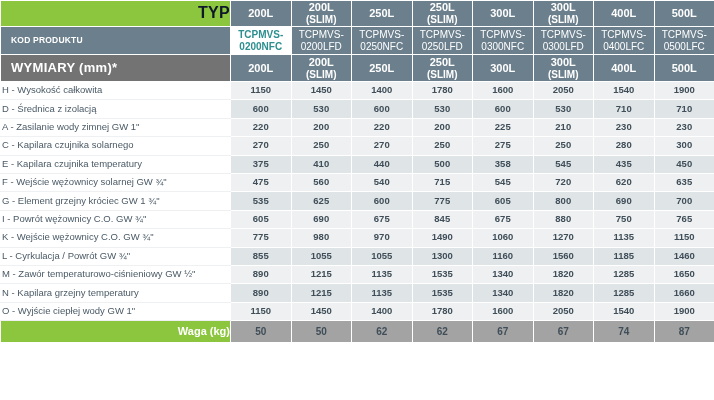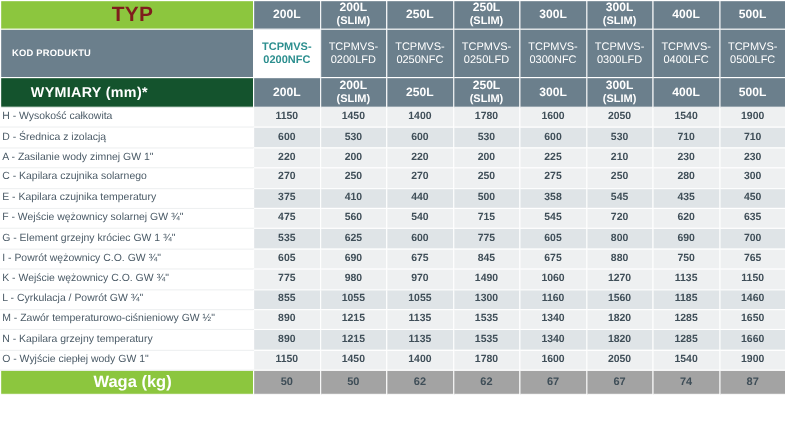--- a/index.html
+++ b/index.html
@@ -29,67 +29,67 @@
     color: #ffffff;
     text-align: center;
     vertical-align: middle;
     border: 1px solid #ffffff;
     line-height: 1.15;
   }
 
   
   tr.hdr-title td.label-cell {
     background: #8cc63e;
-    color: #7f1d1d;
-    font-weight: bold;
-    font-size: 19px;
-    text-align: center;
+    color: #0f172a;
+    font-weight: bold;
+    font-size: 16px;
+    text-align: right;
     padding-left: 10px;
     height: 26px;
     letter-spacing: .3px;
   }
   tr.hdr-title td.data-cell {
     background: #6b7f8c;
     color: #ffffff;
     font-weight: bold;
     font-size: 11px;
     height: 26px;
   }
   tr.hdr-code td.label-cell {
     background: #6b7f8c;
     color: #ffffff;
     font-weight: bold;
     font-size: 8.5px;
     text-align: left;
     padding-left: 10px;
-    height: 44px;
+    height: 28px;
     letter-spacing: .2px;
     margin-top: 28px;
   }
   tr.hdr-code td.data-cell {
     background: #6b7f8c;
     color: #ffffff;
     font-size: 10px;
     height: 28px;
     word-break: break-word;
     padding: 0 2px;
   }
   tr.hdr-code td.data-cell.highlight {
     background: #ffffff;
     color: #2d8f8f;
     font-weight: bold;
   }
 
   tr.hdr-dim td.label-cell {
-    background: #14532d;
+    background: #737373;
     color: #ffffff;
     font-weight: bold;
     font-size: 13px;
     text-align: left;
-    padding-left: 27px;
+    padding-left: 10px;
     height: 27px;
     letter-spacing: .3px;
   }
   tr.hdr-dim td.data-cell {
     background: #6b7f8c;
     color: #ffffff;
     font-weight: bold;
     font-size: 11px;
     height: 27px;
   }
@@ -116,23 +116,23 @@
   }
   tr.body-row.alt td.data-cell {
     background: #dfe4e7;
   }
 
   
   tr.footer-row td.label-cell {
     background: #8cc63e;
     color: #ffffff;
     font-weight: bold;
-    text-align: center;
+    text-align: right;
     padding-left: 10px;
-    font-size: 15px;
+    font-size: 11px;
     height: 22px;
   }
   tr.footer-row td.data-cell {
     background: #a3a3a3;
     color: #3f4e58;
     font-weight: bold;
     font-size: 10px;
     height: 22px;
   }
   .two-line { display: block; }

